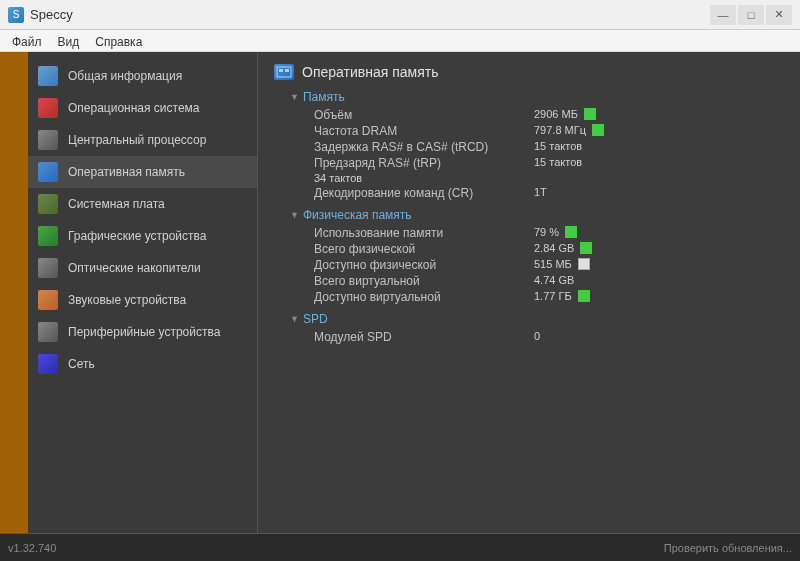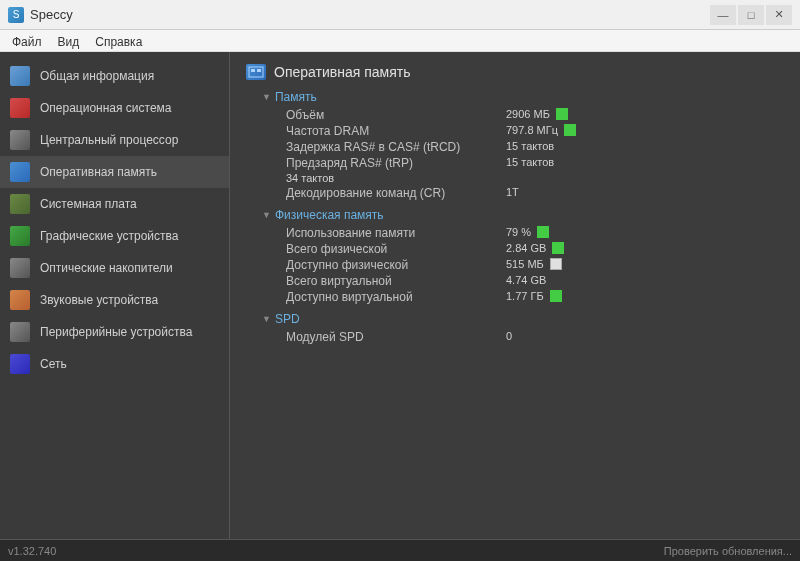--- a/index.html
+++ b/index.html
@@ -79,20 +79,21 @@
       color: #333;
       cursor: pointer;
     }
 
     
     .main-content {
       display: flex;
       flex: 1;
       overflow: hidden;
       background: #a16207;
+      padding-left: 28px;
     }
 
     
     .sidebar {
       width: 230px;
       background: #3a3a3a;
       border-right: 1px solid #555;
       padding: 8px 0;
       flex-shrink: 0;
       overflow-y: auto;
@@ -202,21 +203,21 @@
       vertical-align: middle;
     }
     .status-indicator.white {
       background: #e0e0e0;
       border: 1px solid #aaa;
     }
 
     
     .status-bar {
       background: #2a2a2a;
-      height: 22px;
+      height: 28px;
       display: flex;
       align-items: center;
       justify-content: space-between;
       padding: 0 8px;
       border-top: 1px solid #555;
       flex-shrink: 0;
     }
     .status-version {
       color: #888;
       font-size: 11px;

